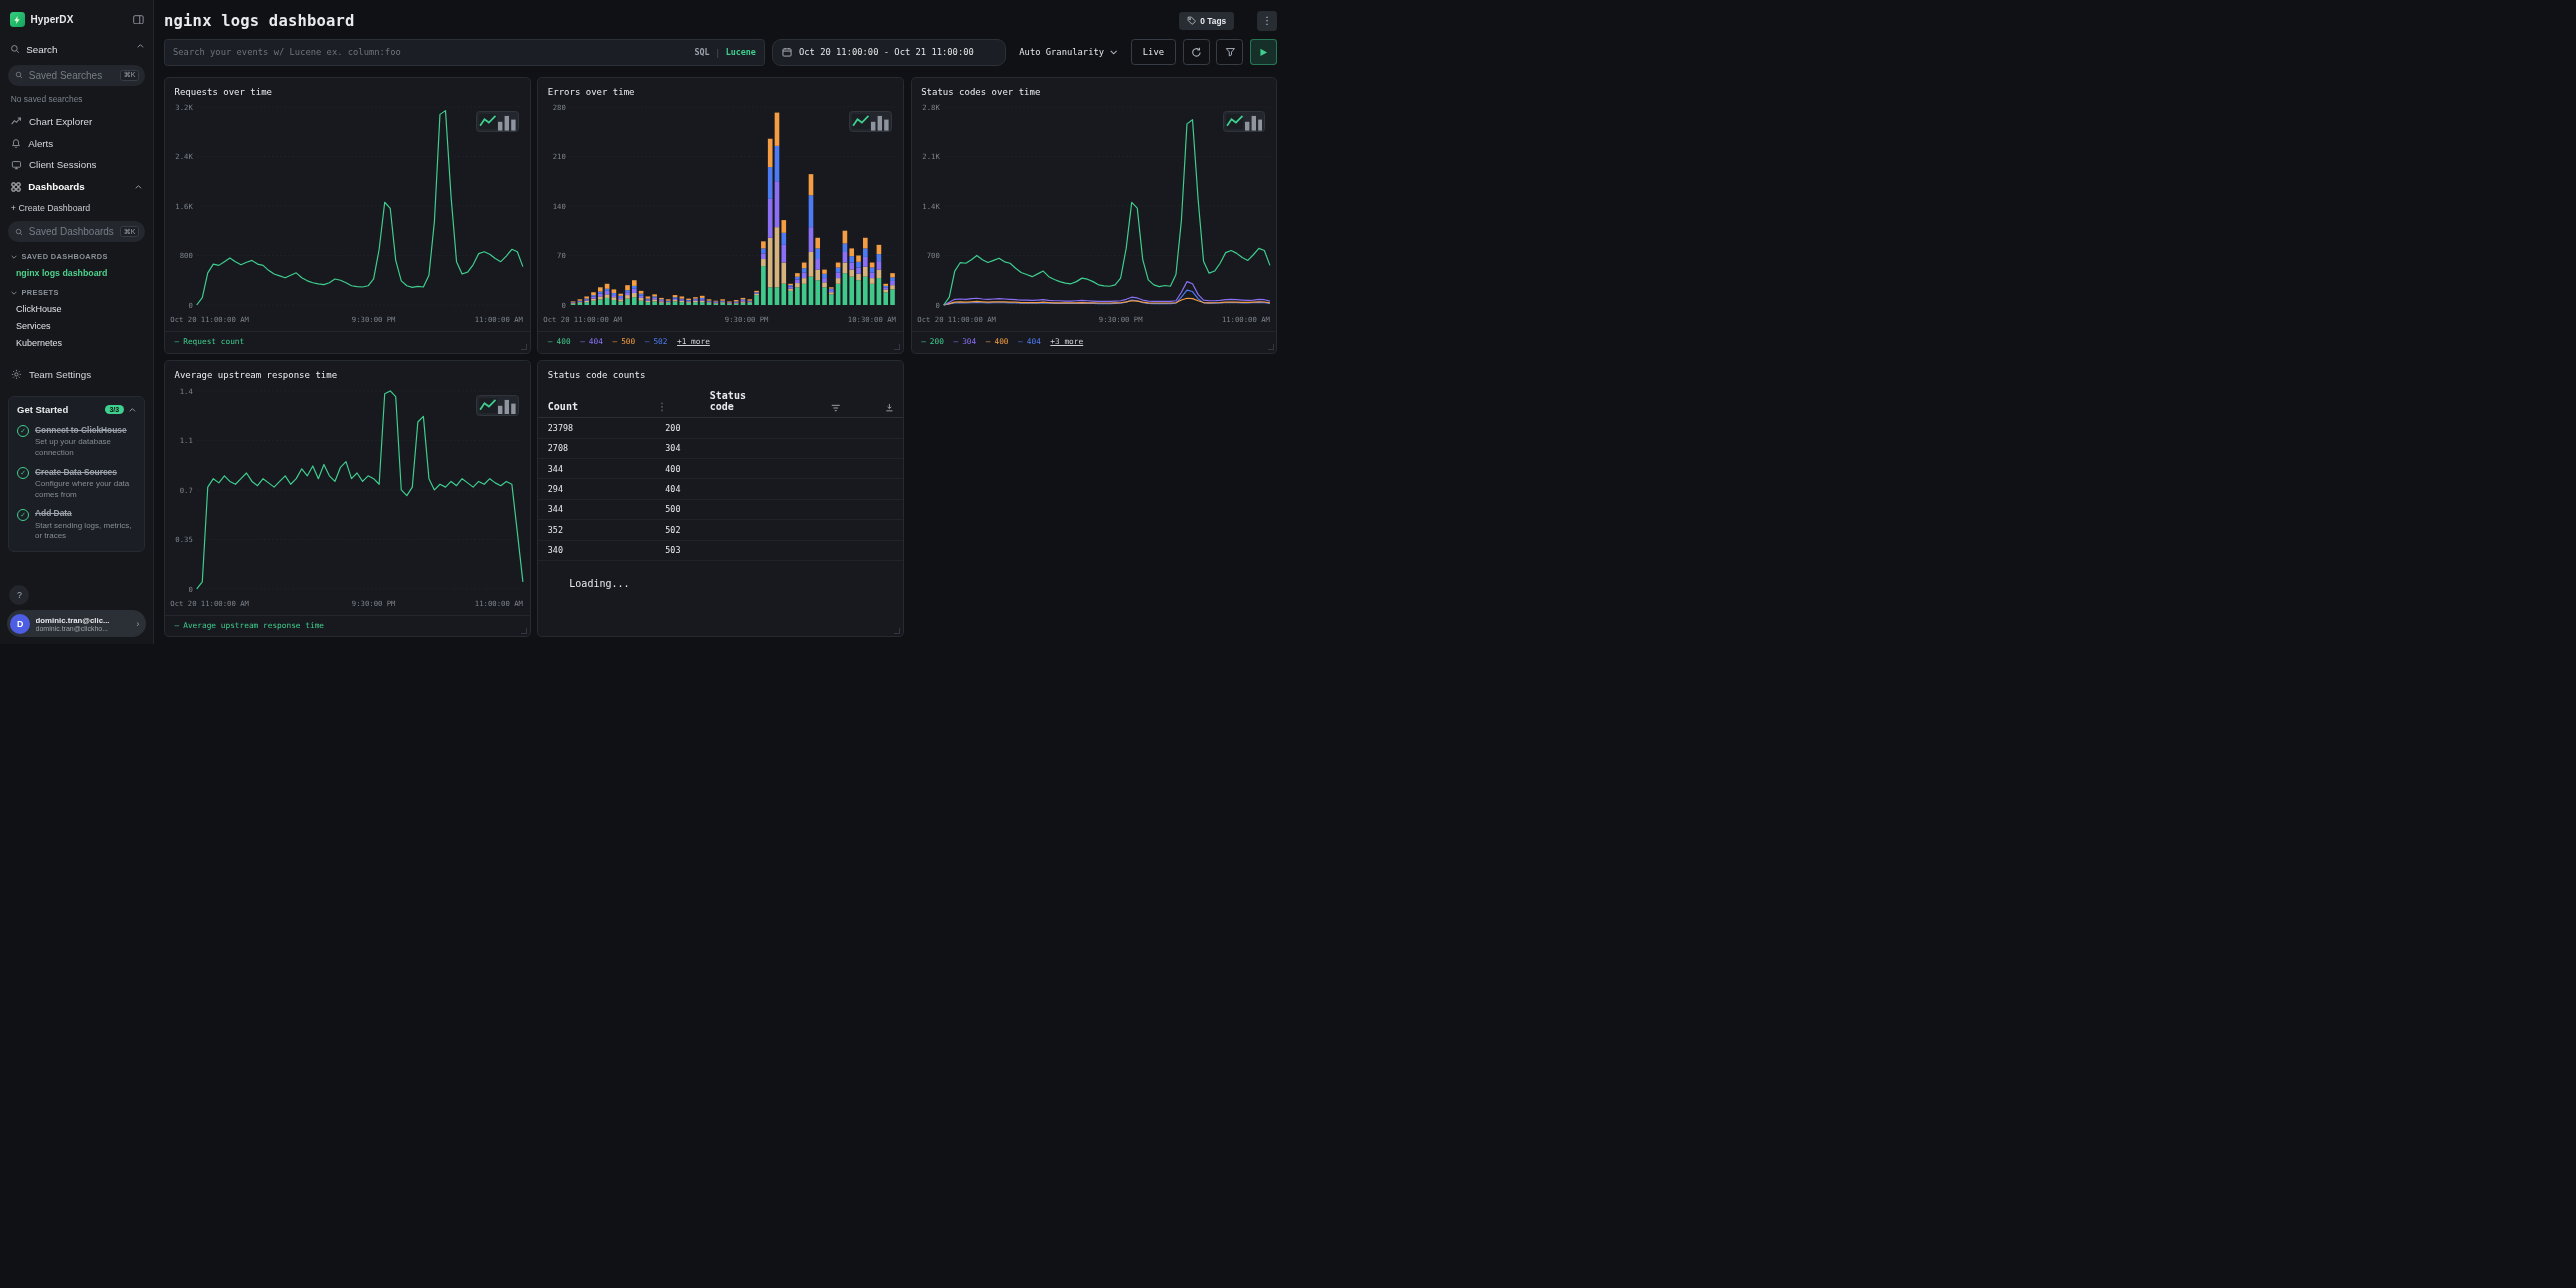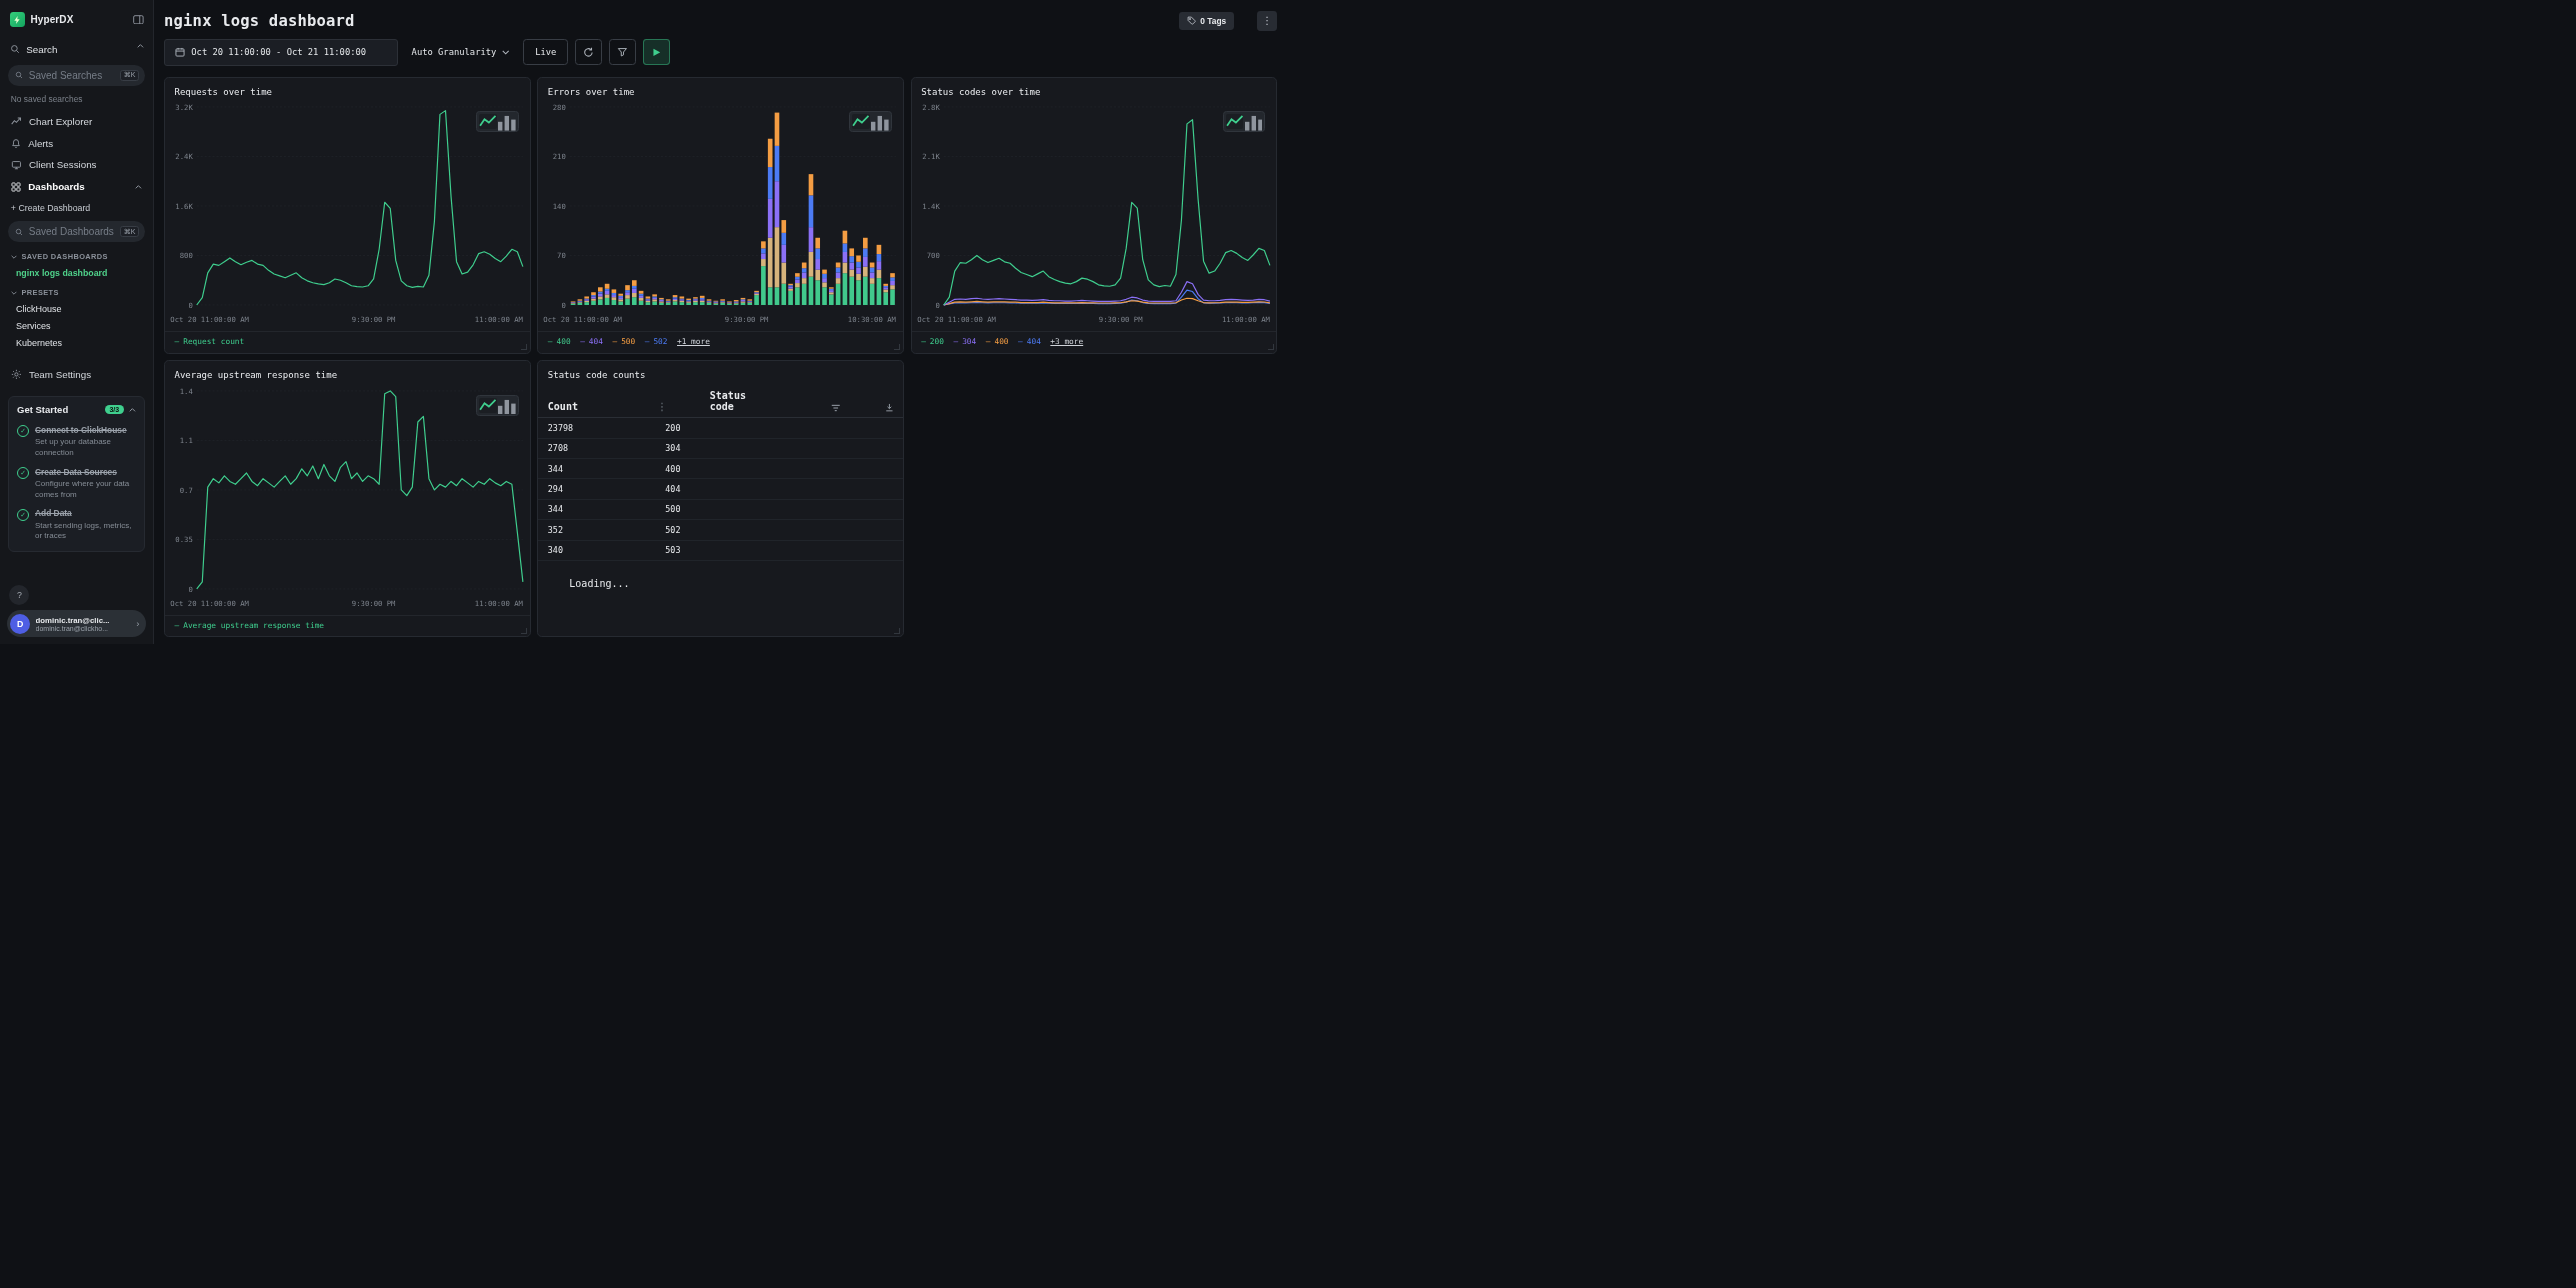--- a/index.html
+++ b/index.html
@@ -69,21 +69,21 @@
   .kebab-btn { width:20px; height:20px; border-radius:3.4px; background:#282c33; color:#c6cad1;
     display:flex; align-items:center; justify-content:center; font-size:10px; cursor:pointer; }
 
   .controls { display:flex; gap:6.8px; padding:0 10.8px 10.8px 10px; align-items:center; }
   .search-box { flex:1; height:27px; background:#1b1e24; border:0.7px solid #2c3037; border-radius:3.4px;
     display:flex; align-items:center; padding:0 8px; gap:6.8px; cursor:text; }
   .search-box .ph { flex:1; color:#6e747d; font-size:8.8px; }
   .lang-sql { color:#9aa1aa; font-size:8.4px; font-weight:bold; }
   .lang-div { color:#4a4f57; }
   .lang-lucene { color:#3fce8e; font-size:8.4px; font-weight:bold; cursor:pointer; }
-  .date-box { height:27px; background:#1b1e24; border:0.7px solid #2c3037; border-radius:3px;
+  .date-box { height:27px; background:#1b1e24; border:0.7px solid #2c3037; border-radius:9px;
     display:flex; align-items:center; gap:6.8px; padding:0 9.5px; font-size:8.8px; color:#e4e7ea; cursor:pointer; min-width:234px; }
   .gran-box { display:flex; align-items:center; gap:6px; font-size:8.8px; color:#e4e7ea; padding:0 6.8px; cursor:pointer; }
   .live-btn { height:26px; padding:0 10.8px; border:0.7px solid #383d45; border-radius:3.4px; background:transparent;
     color:#e8eaed; font-size:8.8px; cursor:pointer; font-family:"DejaVu Sans Mono",monospace; }
   .sq-btn { width:27px; height:26px; border:0.7px solid #383d45; border-radius:3.4px; background:transparent;
     display:flex; align-items:center; justify-content:center; color:#aeb4bc; cursor:pointer; }
   .sq-btn.play { background:rgba(63,206,142,.16); border-color:rgba(63,206,142,.45); color:#3fce8e; }
 
   
   .grid { display:grid; grid-template-columns:repeat(3,1fr); grid-auto-rows:277px; gap:6.8px; padding:0 10.8px 6.8px 10px; }
@@ -283,20 +283,26 @@
             <path d="M2 2h6l6.5 6.5a1.5 1.5 0 0 1 0 2.1l-3.9 3.9a1.5 1.5 0 0 1-2.1 0L2 8z"></path>
             <circle cx="5.5" cy="5.5" r="1" fill="#c6cad1"></circle>
           </svg>
         <span>0 Tags</span>
       </span>
       <span class="kebab-btn">⋮</span>
     </div>
   </div>
 
   <div class="controls">
+    <div class="search-box">
+      <span class="ph mono">Search your events w/ Lucene ex. column:foo</span>
+      <span class="lang-sql mono">SQL</span>
+      <span class="lang-div">|</span>
+      <span class="lang-lucene mono">Lucene</span>
+    </div>
     <div class="date-box mono">
       <svg class="ic" width="10" height="10" viewBox="0 0 16 16" fill="none" stroke="#aeb4bc" stroke-width="1.5">
           <rect x="1.5" y="3" width="13" height="11.5" rx="1.5"></rect>
           <line x1="1.5" y1="6.5" x2="14.5" y2="6.5"></line>
           <line x1="5" y1="1.5" x2="5" y2="4"></line>
           <line x1="11" y1="1.5" x2="11" y2="4"></line>
         </svg>
       <span>Oct 20 11:00:00 - Oct 21 11:00:00</span>
     </div>
     <div class="gran-box mono">

